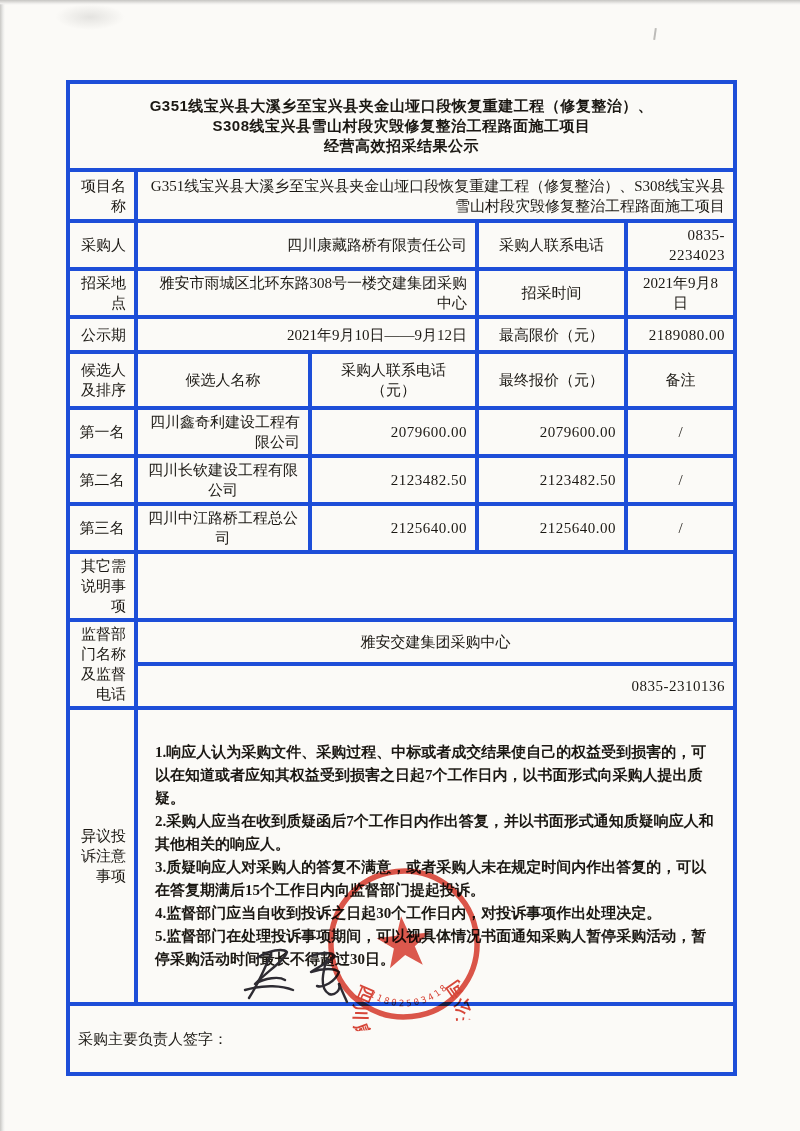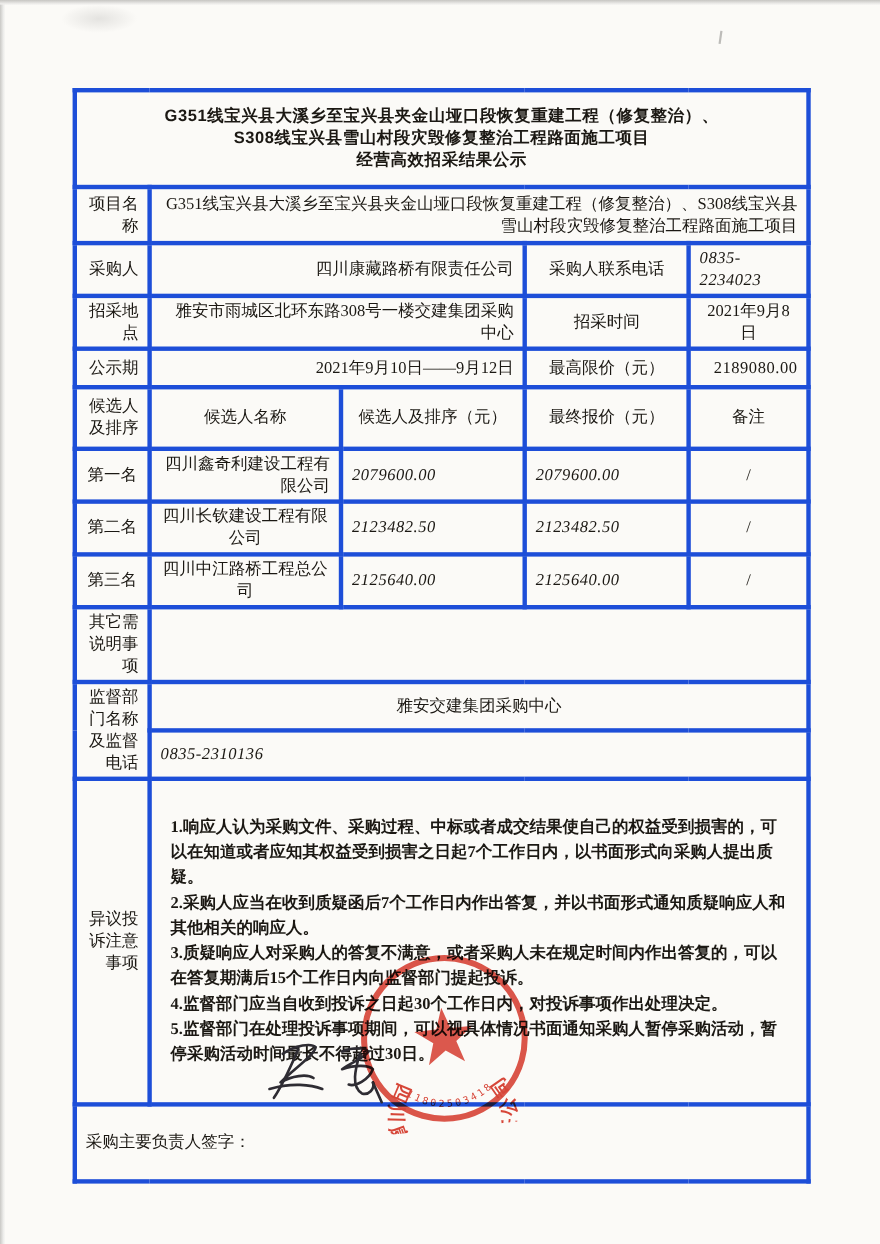--- a/index.html
+++ b/index.html
@@ -29,21 +29,21 @@
     vertical-align:middle;
     font-size:15px;
     line-height:20px;
     padding:2px 8px;
     overflow:hidden;
   }
   .title-cell { text-align:center; font-family:"Liberation Sans", sans-serif;
     font-weight:700; font-size:21px; line-height:28px; letter-spacing:0.5px; }
   .lbl  { text-align:right; }
   .c    { text-align:center; }
-  .num  { text-align:left; font-size:14px; letter-spacing:0.5px;font-style:italic; }
+  .num  { text-align:right; font-size:14px; letter-spacing:0.5px; }
   .num-sm { text-align:right; font-size:13px; letter-spacing:0.5px; }
   .slash { text-align:center; font-size:17px; }
   .obj-text { line-height:23px; padding:4px 8px 4px 9px; }
   .obj-text div { margin:0;font-weight:bold; }
   .sig-cell { position:relative; padding-left:9px; font-size:16px;border-radius:21px; }
 
   
   .sig-svg { position:absolute; left:235px; top:932px; width:135px; height:82px; }
 
   
@@ -101,21 +101,21 @@
   <tr style="height:35px">
     <td class="lbl">公示期</td>
     <td colspan="2" class="lbl">2021年9月10日——9月12日</td>
     <td class="c">最高限价（元）</td>
     <td class="num-sm">2189080.00</td>
   </tr>
 
   <tr style="height:56px">
     <td class="lbl">候选人及排序</td>
     <td class="c">候选人名称</td>
-    <td class="c">候选人及排序（元）</td>
+    <td class="c">采购人联系电话（元）</td>
     <td class="c">最终报价（元）</td>
     <td class="c">备注</td>
   </tr>
 
   <tr style="height:46px">
     <td class="c">第一名</td>
     <td class="lbl">四川鑫奇利建设工程有限公司</td>
     <td class="num">2079600.00</td>
     <td class="num">2079600.00</td>
     <td class="slash">/</td>

